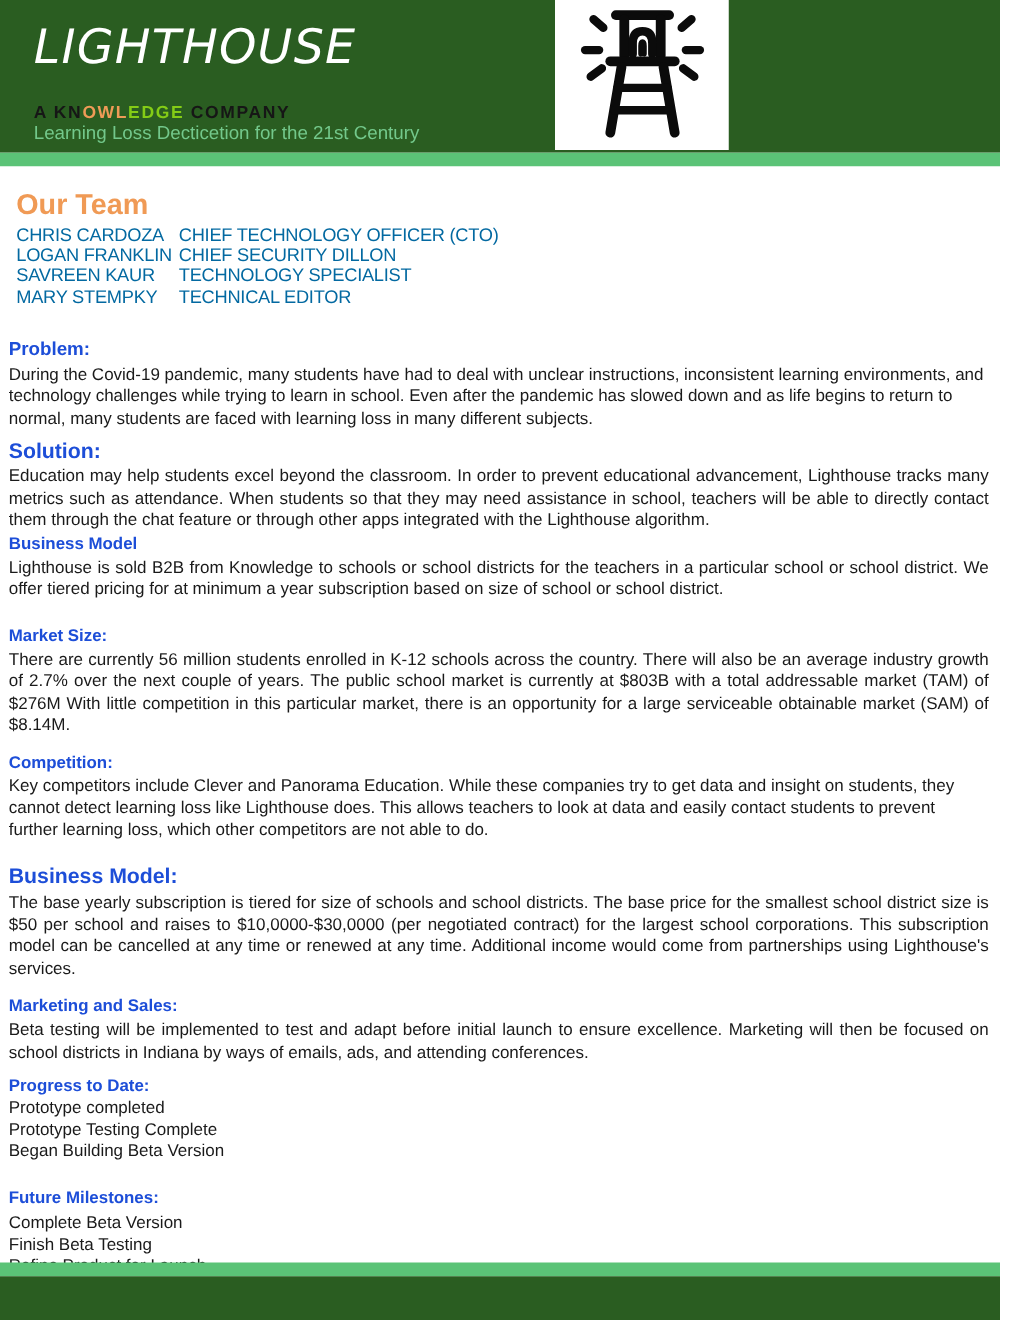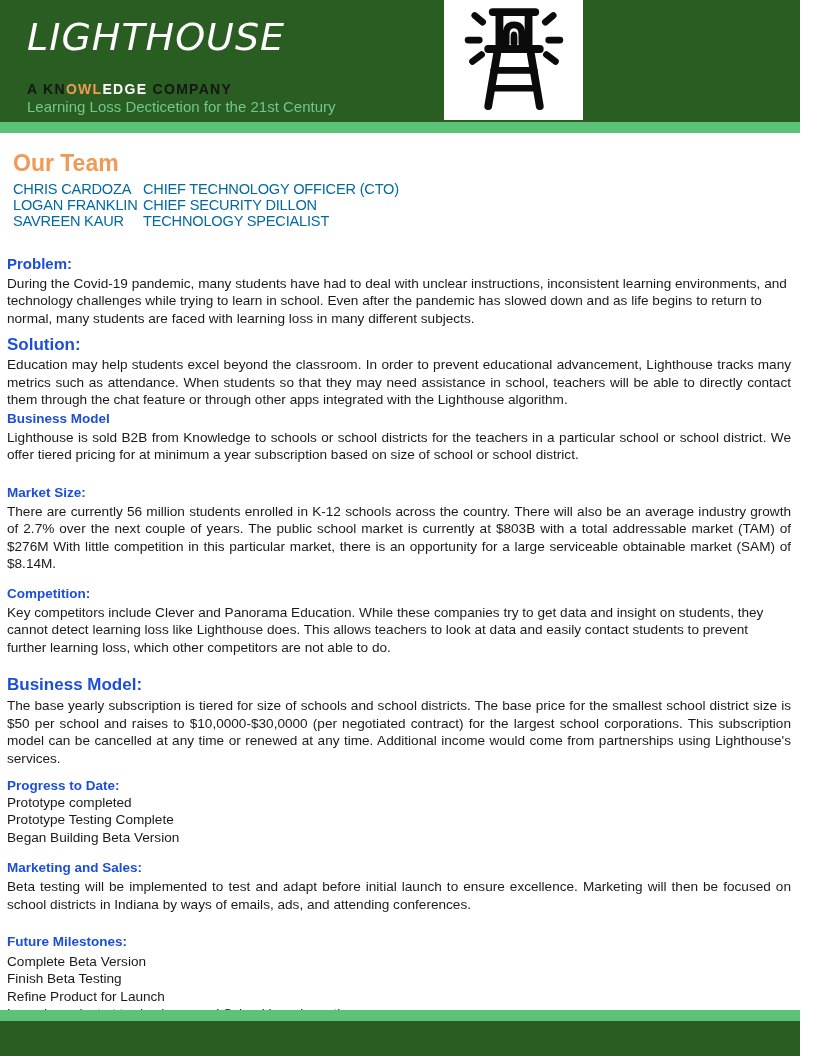--- a/index.html
+++ b/index.html
@@ -33,21 +33,21 @@
   }
   .brand-company {
     margin-top: 21px;
     font-size: 14px;
     font-weight: bold;
     letter-spacing: 1.3px;
     color: #161616;
     line-height: 16px;
   }
   .brand-company .owl { color: #ef9b57; }
-  .brand-company .edge { color: #ffffff; }
+  .brand-company .edge { color: #84cc16; }
   .brand-tagline {
     font-size: 15px;
     line-height: 18px;
     color: #73c88b;
     margin-top: 1px;
   }
   .logo-box {
     position: absolute;
     left: 444px; top: 0;
     width: 139px; height: 120px;
@@ -144,20 +144,24 @@
           <span class="team-role">CHIEF TECHNOLOGY OFFICER (CTO)</span>
         </div>
         <div class="team-row">
           <span class="team-name">LOGAN FRANKLIN</span>
           <span class="team-role">CHIEF SECURITY DILLON</span>
         </div>
         <div class="team-row">
           <span class="team-name">SAVREEN KAUR</span>
           <span class="team-role">TECHNOLOGY SPECIALIST</span>
         </div>
+        <div class="team-row">
+          <span class="team-name">MARY STEMPKY</span>
+          <span class="team-role">TECHNICAL EDITOR</span>
+        </div>
       </div>
     </div>
 
     <div class="sec" style="margin-top:25px">
       <div class="sec-heading h-md">Problem:</div>
       <p class="sec-body" style="margin-top:2px">During the Covid-19 pandemic, many students have had to deal with unclear instructions, inconsistent learning environments, and technology challenges while trying to learn in school. Even after the pandemic has slowed down and as life begins to return to normal, many students are faced with learning loss in many different subjects.</p>
     </div>
 
     <div class="sec" style="margin-top:7px">
       <div class="sec-heading h-lg">Solution:</div>
@@ -175,32 +179,32 @@
     </div>
 
     <div class="sec" style="margin-top:13px">
       <div class="sec-heading h-sm">Competition:</div>
       <p class="sec-body" style="margin-top:2px">Key competitors include Clever and Panorama Education. While these companies try to get data and insight on students, they cannot detect learning loss like Lighthouse does. This allows teachers to look at data and easily contact students to prevent further learning loss, which other competitors are not able to do.</p>
     </div>
 
     <div class="sec" style="margin-top:18px">
       <div class="sec-heading h-lg">Business Model:</div>
       <p class="sec-body just" style="margin-top:2px">The base yearly subscription is tiered for size of schools and school districts. The base price for the smallest school district size is $50 per school and raises to $10,0000-$30,0000 (per negotiated contract) for the largest school corporations. This subscription model can be cancelled at any time or renewed at any time. Additional income would come from partnerships using Lighthouse's services.</p>
+    </div>
+
+    <div class="sec" style="margin-top:14px">
+      <div class="sec-heading h-sm">Marketing and Sales:</div>
+      <p class="sec-body just" style="margin-top:2px">Beta testing will be implemented to test and adapt before initial launch to ensure excellence. Marketing will then be focused on school districts in Indiana by ways of emails, ads, and attending conferences.</p>
     </div>
 
     <div class="sec" style="margin-top:11px">
       <div class="sec-heading h-sm">Progress to Date:</div>
       <div class="list-item">Prototype completed</div>
       <div class="list-item">Prototype Testing Complete</div>
       <div class="list-item">Began Building Beta Version</div>
-    </div>
-
-    <div class="sec" style="margin-top:14px">
-      <div class="sec-heading h-sm">Marketing and Sales:</div>
-      <p class="sec-body just" style="margin-top:2px">Beta testing will be implemented to test and adapt before initial launch to ensure excellence. Marketing will then be focused on school districts in Indiana by ways of emails, ads, and attending conferences.</p>
     </div>
 
     <div class="sec" style="margin-top:21px">
       <div class="sec-heading h-sm" style="margin-bottom:3px">Future Milestones:</div>
       <div class="list-item">Complete Beta Version</div>
       <div class="list-item">Finish Beta Testing</div>
       <div class="list-item">Refine Product for Launch</div>
       <div class="list-item">Launch product at trade shows and School board meetings</div>
       <div class="list-item">Obtain Partnership with Conscious Discipline</div>
     </div>

